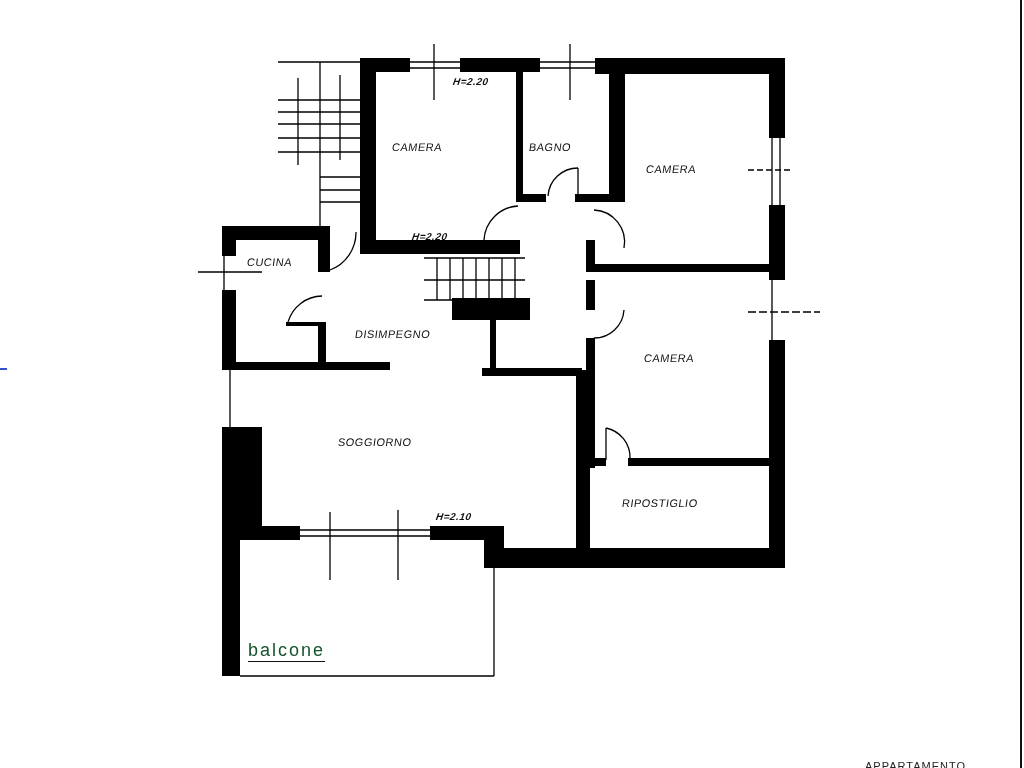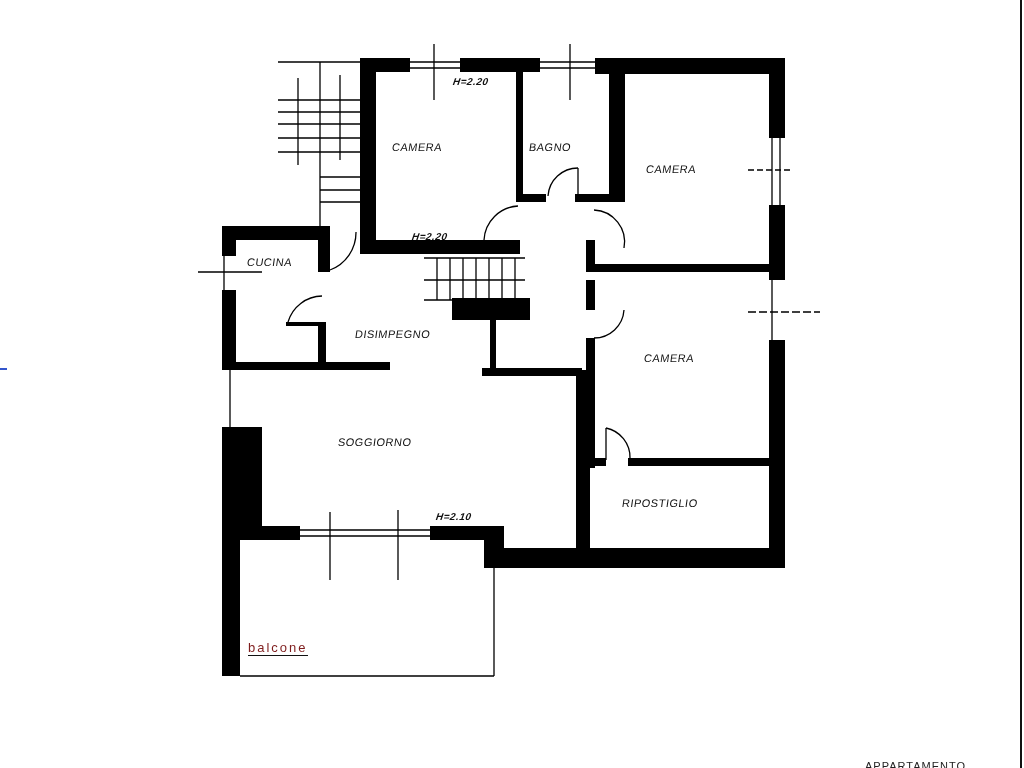--- a/index.html
+++ b/index.html
@@ -1,20 +1,20 @@
 <!DOCTYPE html>
 <html><head>
 <meta charset="utf-8">
 <style>
   html, body { margin:0; padding:0; background:#ffffff; }
   body { width:1024px; height:768px; position:relative; overflow:hidden; font-family:"DejaVu Sans", sans-serif; }
   #plan { position:absolute; left:0; top:0; width:1024px; height:768px; }
   .lbl { position:absolute; font-family:"Liberation Sans", sans-serif; font-size:11px; letter-spacing:0.5px; color:#111; white-space:nowrap; transform:skewX(-8deg); }
   .h { font-size:10px; font-style:italic; font-weight:bold; }
-  .bal { font-family:"Liberation Sans", sans-serif; font-size:13px; letter-spacing:2px; position:absolute; color:#7f1d1d; border-bottom:1px solid #111; }
+  .bal { font-family:"Liberation Sans", sans-serif; font-size:18px; letter-spacing:2px; position:absolute; color:#14532d; border-bottom:1px solid #111; }
   .clipped { position:absolute; left:865px; top:760px; font-size:11px; letter-spacing:1px; color:#222; font-family:"Liberation Sans", sans-serif; }
   .edge { position:absolute; left:1020px; top:0; width:2px; height:768px; background:#111; }
   .blue { position:absolute; left:0; top:368px; width:7px; height:2px; background:#3355cc; }
 </style>
 </head>
 <body>
 
 <svg id="plan" viewBox="0 0 1024 768" xmlns="http://www.w3.org/2000/svg">
   <g fill="#000">
 

